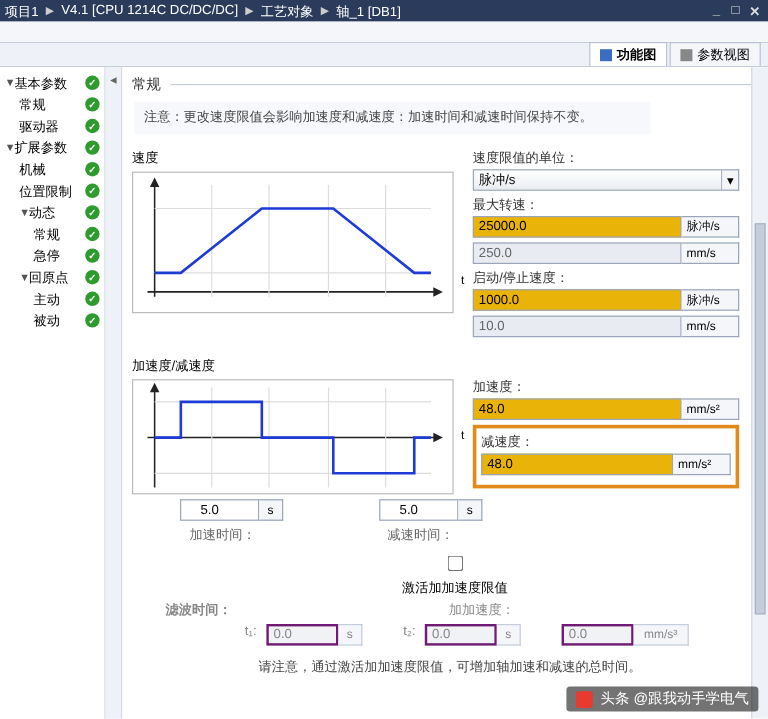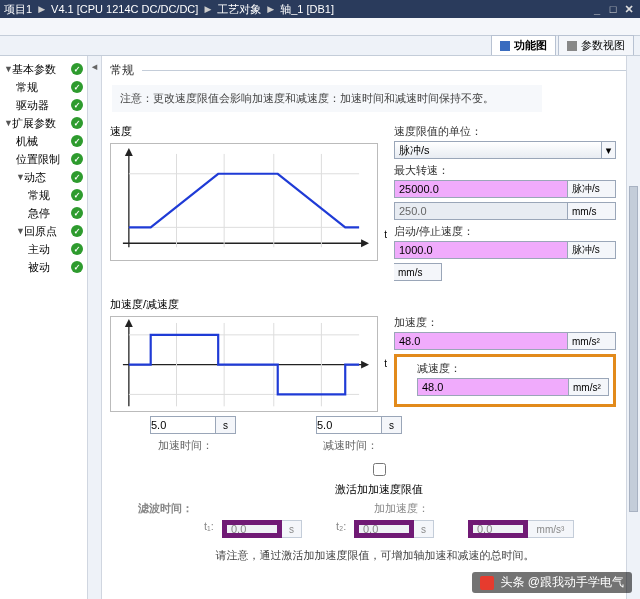--- a/index.html
+++ b/index.html
@@ -47,43 +47,43 @@
   .field-col { width: 230px; padding-left: 8px; }
 
   .glabel { font-size: 11px; margin: 2px 0 4px 0; }
   .graph { width: 268px; height: 118px; border: 1px solid #bbb; position: relative; background: #fff; }
   .graph svg { position: absolute; inset: 0; }
   .graph .t { position: absolute; right: -10px; bottom: 20px; font-size: 10px; }
   .graph2 { height: 96px; }
 
   .field-col label { display: block; margin-top: 2px; color: #333; }
   .kv { display: flex; align-items: center; margin: 2px 0 4px 0; }
-  .kv input, .kv .val, .kv select { flex: 1; height: 18px; border: 1px solid #9aa6b8; background: #f0abfc; padding: 0 4px; font-size: 11px; }
+  .kv input, .kv .val, .kv select { flex: 1; height: 18px; border: 1px solid #9aa6b8; background: #eab308; padding: 0 4px; font-size: 11px; }
   .kv select { appearance: none; background: linear-gradient(#fff,#e8ecf2); }
   .kv input.ro { background: #e8ecf2; color: #666; }
   .kv .unit { width: 48px; border: 1px solid #9aa6b8; border-left: none; height: 18px; display: flex; align-items: center; padding: 0 4px; font-size: 10px; background: #f4f6fa; }
 
-  .highlight { border: 3px solid #e28a1b; padding: 2px 4px 4px 20px; margin-top: 2px; }
+  .highlight { border: 3px solid #e28a1b; padding: 2px 4px 4px 4px; margin-top: 2px; }
 
   
   .timeboxes { display: flex; gap: 80px; padding-left: 40px; margin-top: 4px; }
   .tbox { display: flex; }
-  .tbox input { width: 66px; height: 18px; border: 1px solid #9aa6b8; padding: 0 0; font-size: 11px; }
+  .tbox input { width: 66px; height: 18px; border: 1px solid #9aa6b8; padding: 0 16px; font-size: 11px; }
   .tbox .unit { width: 20px; height: 18px; border: 1px solid #9aa6b8; border-left: none; background: #f4f6fa; display: flex; align-items: center; justify-content: center; font-size: 10px; }
 
   .time-labels { display: flex; gap: 110px; padding-left: 48px; margin-top: 4px; color: #666; }
 
   .jerk-row { display: flex; align-items: center; gap: 6px; margin: 10px 0 0 16px; flex-direction: column; }
   .jerk-row input[type=checkbox] { width: 13px; height: 13px; }
 
   .filtrow { display: flex; align-items: center; gap: 10px; margin: 4px 0 0 28px; color: #888; }
   .filtrow .lbl { width: 56px; font-weight: bold; }
   .filtrow .sub { display: flex; gap: 0; }
   .filtrow .sub span.t { width: 18px; color: #888; }
-  .filtrow input { width: 60px; height: 18px; border: 5px solid #701a75; background: #f0f2f6; color: #888; padding: 0 4px; font-size: 11px; }
+  .filtrow input { width: 60px; height: 18px; border: 2px solid #701a75; background: #f0f2f6; color: #888; padding: 0 4px; font-size: 11px; }
   .filtrow .unit { width: 20px; height: 18px; border: 1px solid #c4cdd9; border-left: none; background: #f4f6fa; display: flex; align-items: center; justify-content: center; font-size: 10px; color: #888; }
   .filtrow .unitwide { width: 46px; }
 
   .bottom-note { margin: 10px 0 0 8px; color: #444; text-align: center; }
 
   .scrollbar { position: absolute; right: 0; top: 0; bottom: 0; width: 14px; background: #eef2f8; border-left: 1px solid #d0d6e0; }
   .scrollbar .thumb { position: absolute; left: 2px; right: 2px; top: 24%; height: 60%; background: #c4cdd9; border: 1px solid #a8b2c2; }
 
   .watermark { position: absolute; right: 8px; bottom: 6px; background: rgba(0,0,0,0.55); color: #fff; padding: 2px 8px; border-radius: 3px; font-size: 12px; display: flex; align-items: center; gap: 6px; }
   .watermark .logo { width: 14px; height: 14px; background: #e63b2e; border-radius: 2px; display: inline-block; }
@@ -223,20 +223,21 @@
             <input class="ro" value="250.0" style="">
             <span class="unit">mm/s</span>
           </div>
 
         <label>启动/停止速度：</label>
         <div class="kv">
             <input value="1000.0" style="">
             <span class="unit">脉冲/s</span>
           </div>
         <div class="kv">
+            <input class="ro" value="10.0" style="">
             <span class="unit">mm/s</span>
           </div>
       </div>
     </div>
 
     <div class="row" style="margin-top:10px">
       <div class="graph-col">
         <div class="glabel">加速度/减速度</div>
         <div class="graph graph2">
           <svg viewBox="0 0 268 96">

